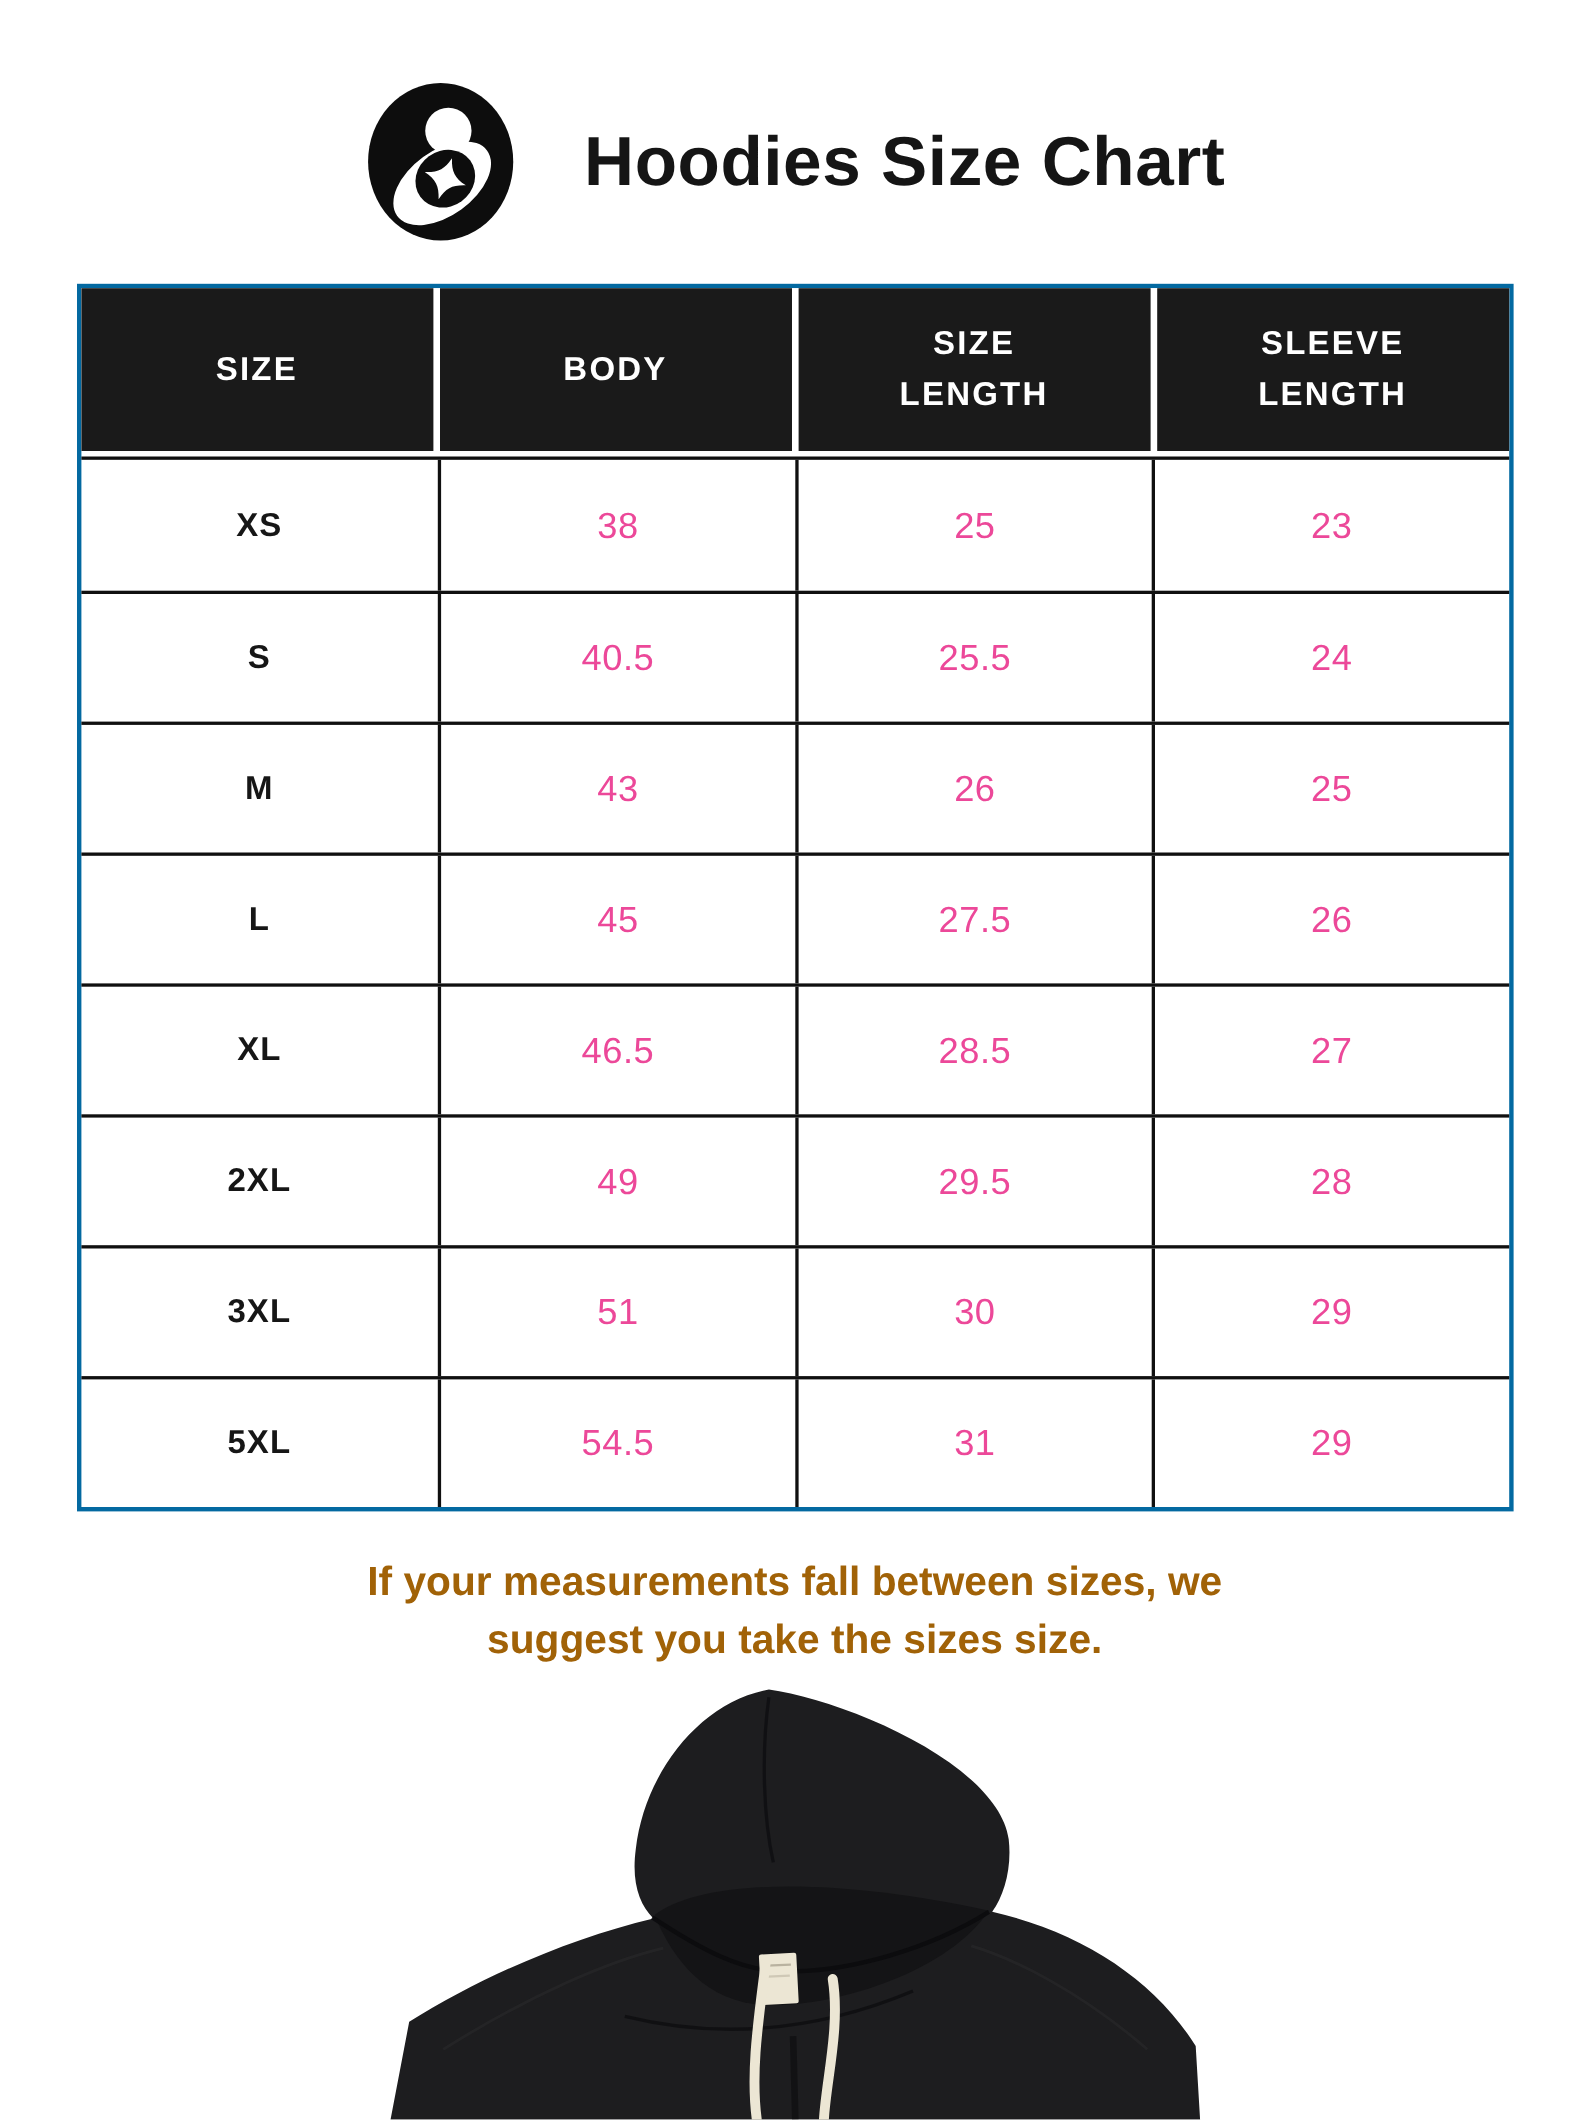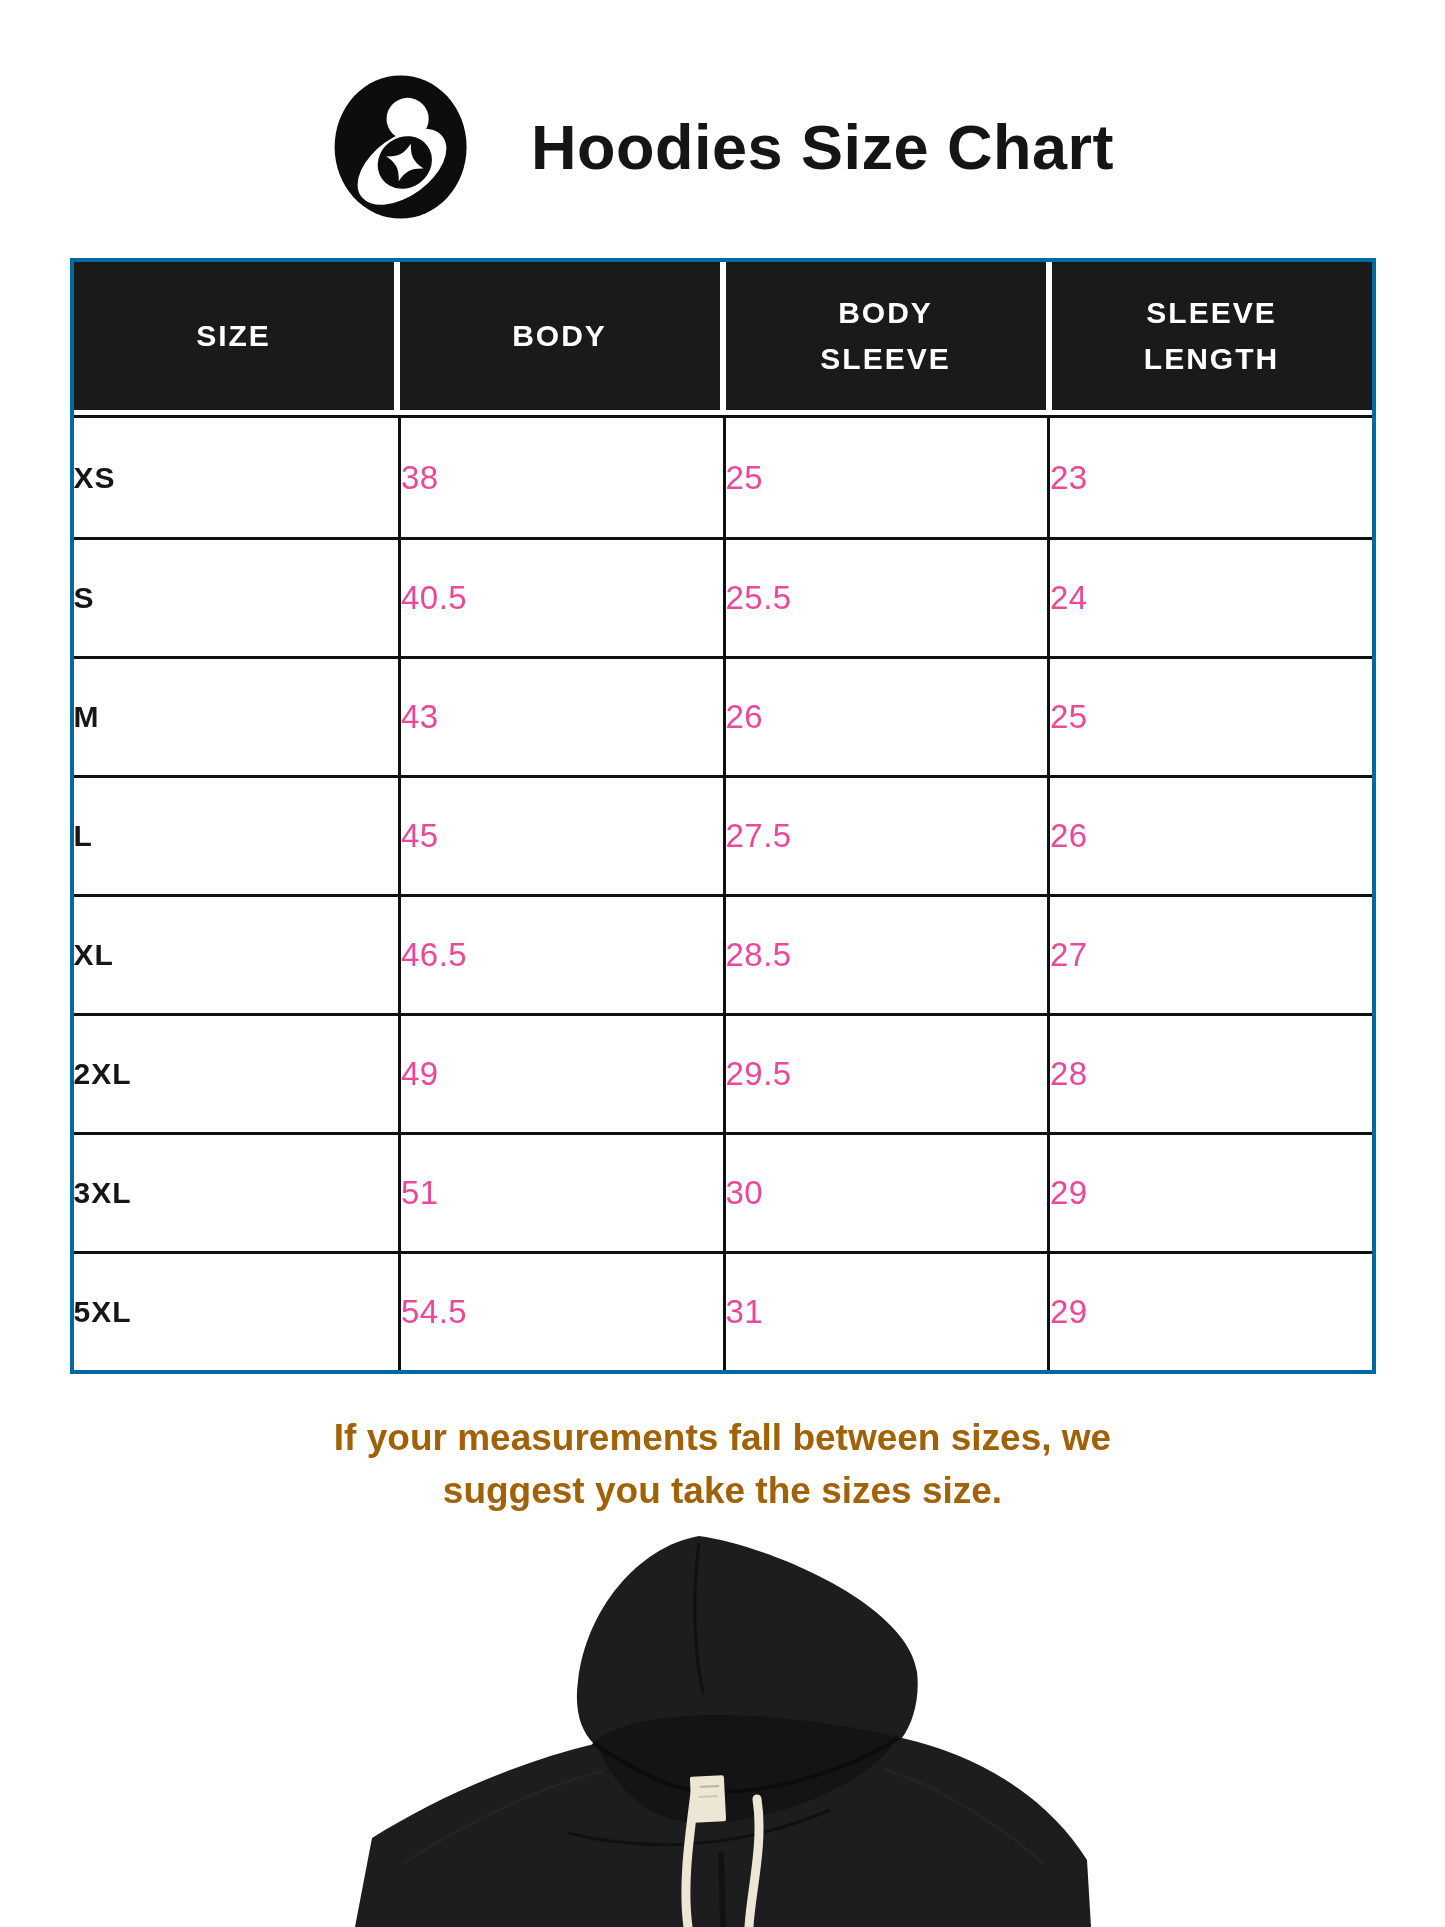--- a/index.html
+++ b/index.html
@@ -25,21 +25,21 @@
   .hcell{
     background:#1a1a1a;height:148px;display:flex;align-items:center;justify-content:center;
   }
   .hcell span{
     color:#ffffff;font-weight:700;font-size:30px;letter-spacing:2px;line-height:1.55;
     text-align:center;max-width:200px;
   }
   .tbody{margin-top:5px;border-top:3px solid #101010;}
   .trow{display:grid;grid-template-columns:repeat(4,1fr);height:119px;box-sizing:border-box;}
   .trow + .trow{border-top:3px solid #101010;}
-  .tcell{display:flex;align-items:center;justify-content:flex-start;}
+  .tcell{display:flex;align-items:center;justify-content:center;}
   .tcell + .tcell{border-left:3px solid #101010;}
   .size-label{font-weight:700;font-size:30px;letter-spacing:1px;color:#161616;}
   .num{font-weight:400;font-size:33px;letter-spacing:.5px;color:#ec4899;}
   
   .note{
     margin:38px auto 16px;text-align:center;font-weight:700;font-size:37px;line-height:1.42;
     color:#a16207;
   }
   .note span{display:block;}
   
@@ -66,21 +66,21 @@
 
   <section class="table-wrap">
     <div class="thead">
       <div class="hcell">
           <span>SIZE</span>
         </div>
       <div class="hcell">
           <span>BODY</span>
         </div>
       <div class="hcell">
-          <span>BODY SLEEVE</span>
+          <span>SIZE LENGTH</span>
         </div>
       <div class="hcell">
           <span>SLEEVE LENGTH</span>
         </div>
     </div>
     <div class="tbody">
       <div class="trow">
         <div class="tcell">
             <span class="size-label">XS</span>
           </div>

